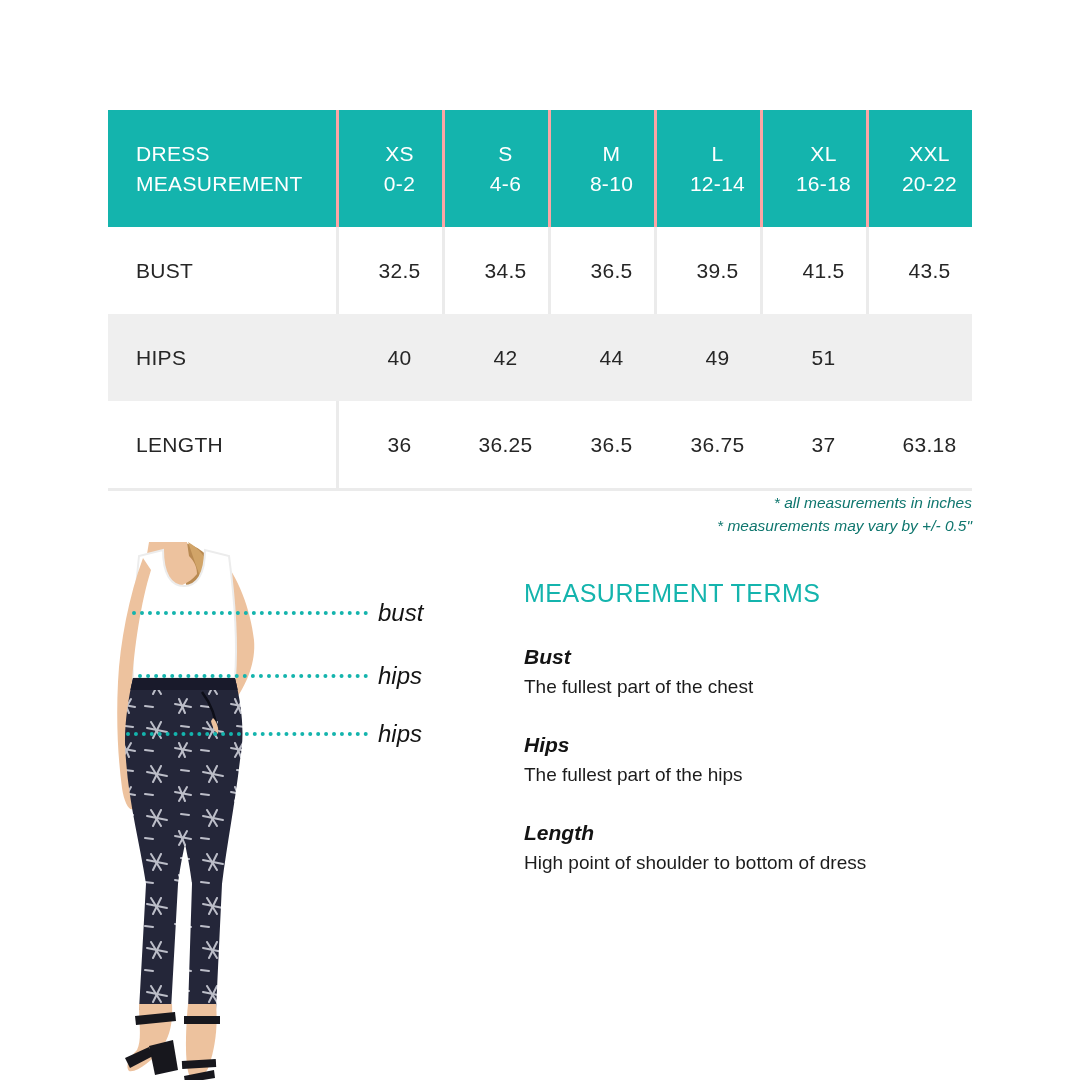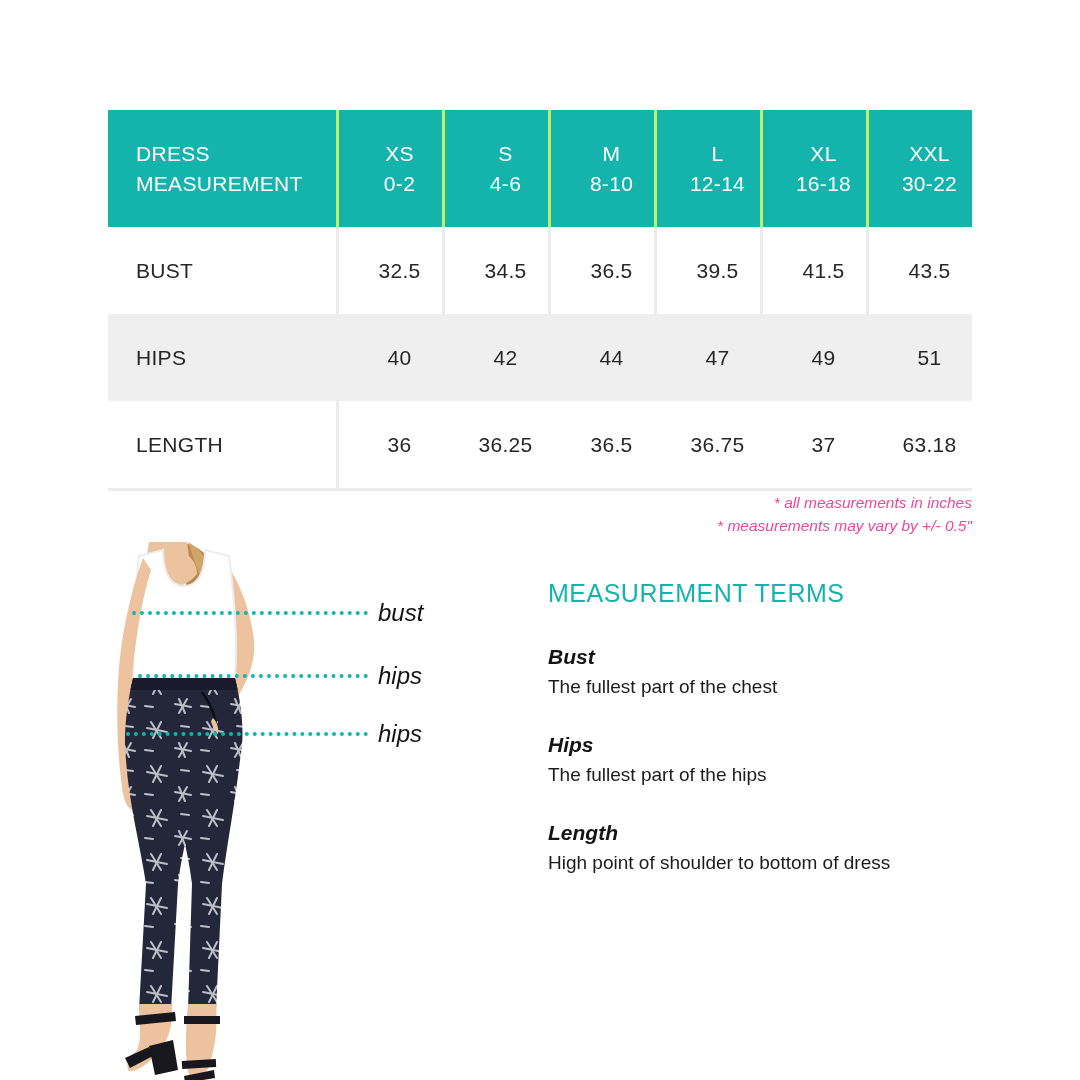--- a/index.html
+++ b/index.html
@@ -3,46 +3,46 @@
 <meta charset="utf-8">
 <style>
   html,body{margin:0;padding:0;}
   body{
     width:1080px;height:1080px;background:#ffffff;overflow:hidden;position:relative;
     font-family:"Liberation Sans", sans-serif;
   }
   
   .size-table{position:absolute;left:108px;top:110px;width:864px;border-bottom:3px solid #ebebeb;}
   .t-row{display:grid;grid-template-columns:228px repeat(6,1fr);column-gap:3px;}
-  .t-row.header{height:117px;background:#bef264;}
+  .t-row.header{height:117px;background:#fca5a5;}
   .t-row.data{height:87px;}
   .cell{display:flex;flex-direction:column;align-items:center;justify-content:center;
         font-size:21px;color:#262626;letter-spacing:.3px;padding-left:18px;}
   .t-row.header .cell{background:#14b4ad;color:#ffffff;line-height:30px;font-weight:400;}
   .label-cell{align-items:flex-start;padding-left:28px;box-sizing:border-box;}
   .t-row.bust{background:#ebebeb;}
   .t-row.bust .cell{background:#ffffff;}
   .t-row.hips{background:#efefef;}
   .t-row.length{background:#ffffff;}
   .t-row.length .label-cell{box-shadow:3px 0 0 #ebebeb;}
   
   .footnotes{position:absolute;left:108px;top:491px;width:864px;text-align:right;
-    font-style:italic;font-size:15.5px;line-height:23px;color:#ec4899;}
+    font-style:italic;font-size:15.5px;line-height:23px;color:#0f766e;}
   
   .figure-wrap{position:absolute;left:85px;top:542px;width:265px;height:540px;}
   .dotline{position:absolute;height:0;border-top:4px dotted #14b4ad;}
   .dotline.bust{left:132px;top:611px;width:236px;}
   .dotline.waist{left:138px;top:674px;width:230px;}
   .dotline.hips{left:126px;top:732px;width:242px;}
   .linelabel{position:absolute;left:378px;font-style:italic;font-size:24px;color:#141414;}
   .linelabel.bust{top:599px;}
   .linelabel.waist{top:662px;}
   .linelabel.hips{top:720px;}
   
-  .terms{position:absolute;left:548px;top:578px;width:440px;}
+  .terms{position:absolute;left:524px;top:578px;width:440px;}
   .terms-heading{font-size:25px;line-height:30px;color:#14b4ad;letter-spacing:.5px;font-weight:400;margin:0;}
   .term-item{margin-top:29px;}
   .term-item.first{margin-top:34px;}
   .term-name{font-size:21px;line-height:29px;font-weight:bold;font-style:italic;color:#141414;}
   .term-def{font-size:19px;line-height:29px;color:#1c1c1c;margin-top:1px;}
 </style>
 </head>
 <body>
 
 <div class="size-table">
@@ -66,40 +66,39 @@
     <div class="cell">
       <span>L</span>
       <span>12-14</span>
     </div>
     <div class="cell">
       <span>XL</span>
       <span>16-18</span>
     </div>
     <div class="cell">
       <span>XXL</span>
-      <span>30-22</span>
+      <span>20-22</span>
     </div>
   </div>
 
   <div class="t-row data bust">
     <div class="cell label-cell">BUST</div>
     <div class="cell">32.5</div>
     <div class="cell">34.5</div>
     <div class="cell">36.5</div>
     <div class="cell">39.5</div>
     <div class="cell">41.5</div>
     <div class="cell">43.5</div>
   </div>
 
   <div class="t-row data hips">
     <div class="cell label-cell">HIPS</div>
     <div class="cell">40</div>
     <div class="cell">42</div>
     <div class="cell">44</div>
-    <div class="cell">47</div>
     <div class="cell">49</div>
     <div class="cell">51</div>
   </div>
 
   <div class="t-row data length">
     <div class="cell label-cell">LENGTH</div>
     <div class="cell">36</div>
     <div class="cell">36.25</div>
     <div class="cell">36.5</div>
     <div class="cell">36.75</div>

